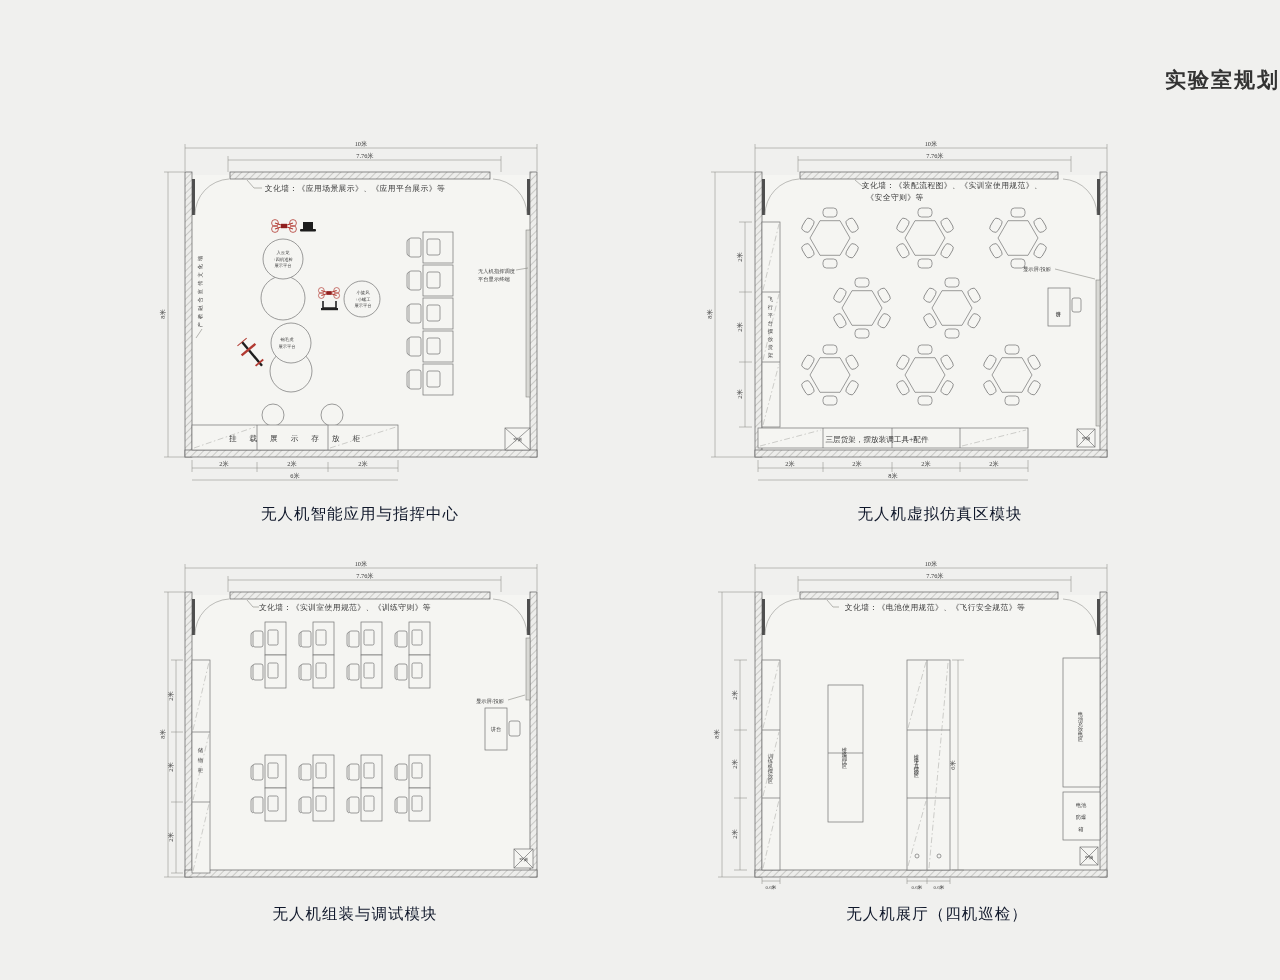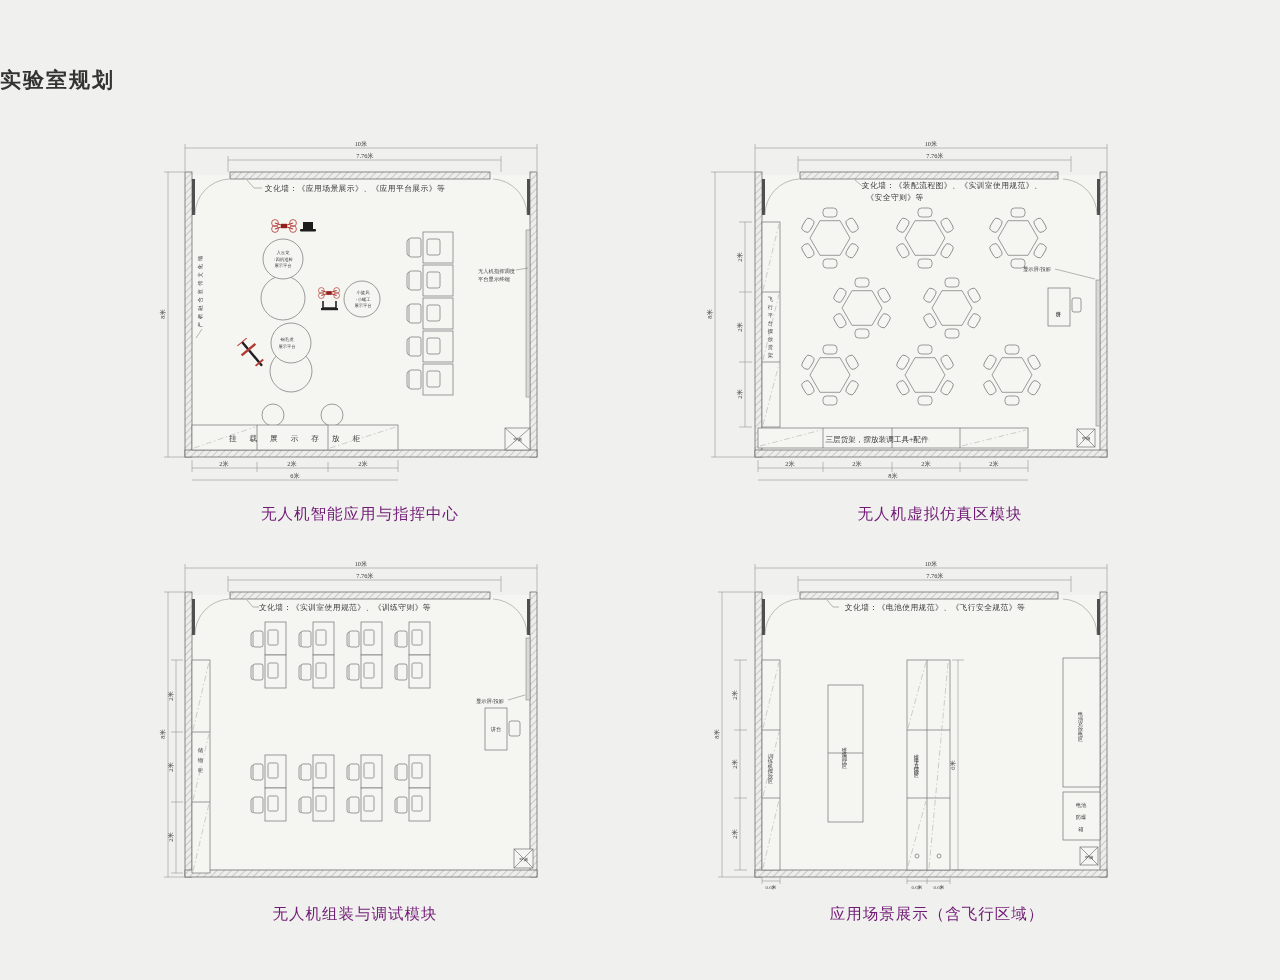--- a/index.html
+++ b/index.html
@@ -1,21 +1,21 @@
 <!DOCTYPE html>
 <html><head>
 <meta charset="utf-8">
 <style>
   html,body{margin:0;padding:0}
   body{width:1280px;height:980px;background:#f0f0ee;position:relative;overflow:hidden;
        font-family:"Liberation Sans",sans-serif}
-  .title{position:absolute;top:66px;left:0;width:1280px;text-align:left;margin:0;
+  .title{position:absolute;top:66px;left:0;width:1280px;text-align:right;margin:0;
          font-size:21px;font-weight:bold;color:#333;letter-spacing:2px}
   .plan{position:absolute}
-  .caption{position:absolute;text-align:center;font-size:15.5px;color:#701a75;letter-spacing:1px}
+  .caption{position:absolute;text-align:center;font-size:15.5px;color:#0f172a;letter-spacing:1px}
   svg text{text-anchor:middle;fill:#3b3b3b;font-family:"Liberation Serif","DejaVu Sans",serif}
   .t{font-size:6.3px}
   .t0{font-size:4.8px}
   .tw{font-size:7.8px;letter-spacing:.4px}
   .ts{font-size:5.3px}
   .tt{font-size:4.3px}
   .tb{font-size:7.6px}
   .tas{text-anchor:start}
   .room{fill:#f5f5f2;stroke:none}
   .wl{stroke:#5f5f5f;stroke-width:.7}
@@ -519,13 +519,13 @@
     <text class="ts" x="381" y="278">箱</text>
   </g>
 
   <g>
     <rect class="f" x="380" y="294" width="18" height="18"></rect>
     <line class="fn" x1="380" y1="294" x2="398" y2="312"></line>
       <line class="fn" x1="398" y1="294" x2="380" y2="312"></line>
     <text class="tt" x="389" y="305.5">空调</text>
   </g>
 </svg>
-<div class="caption" style="left:737px;top:904px;width:400px">应用场景展示（含飞行区域）</div>
+<div class="caption" style="left:737px;top:904px;width:400px">无人机展厅（四机巡检）</div>
 
 </body></html>

